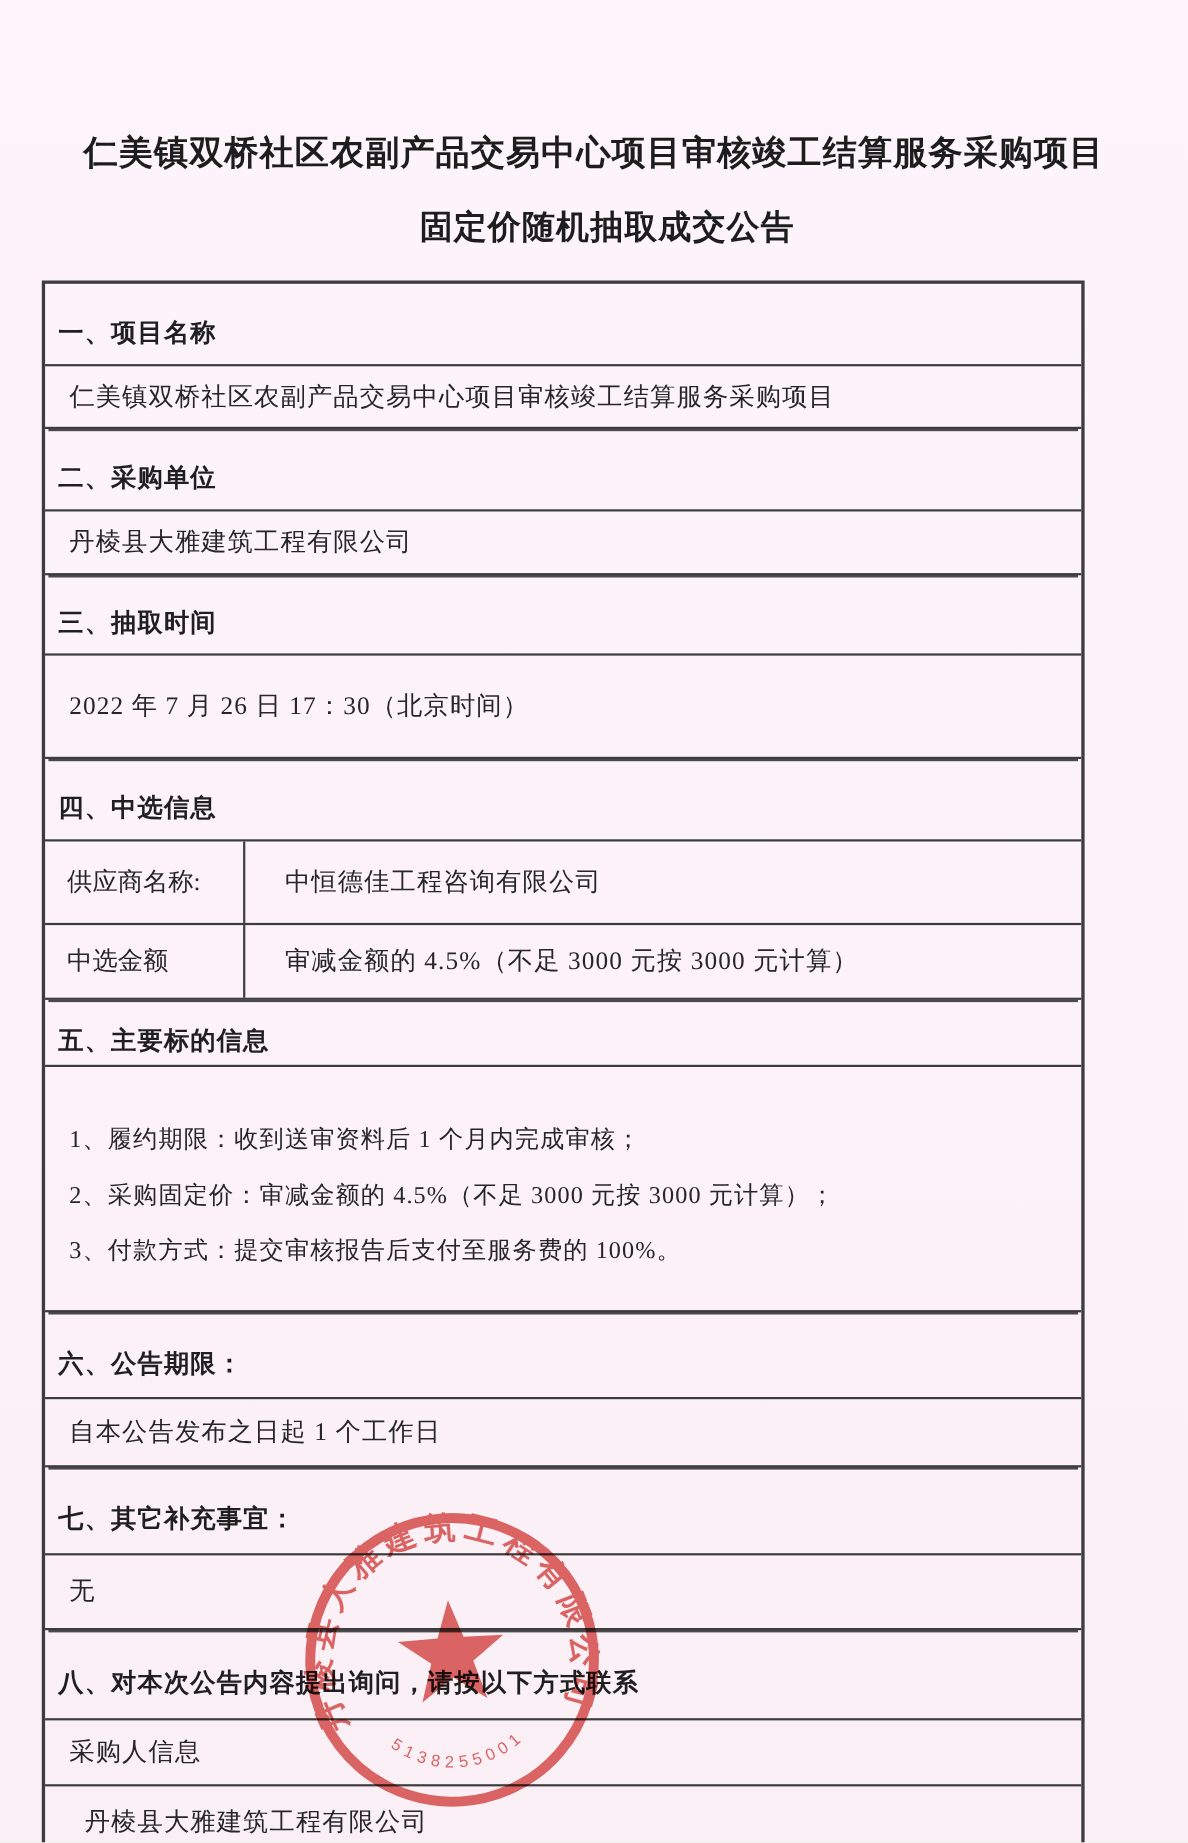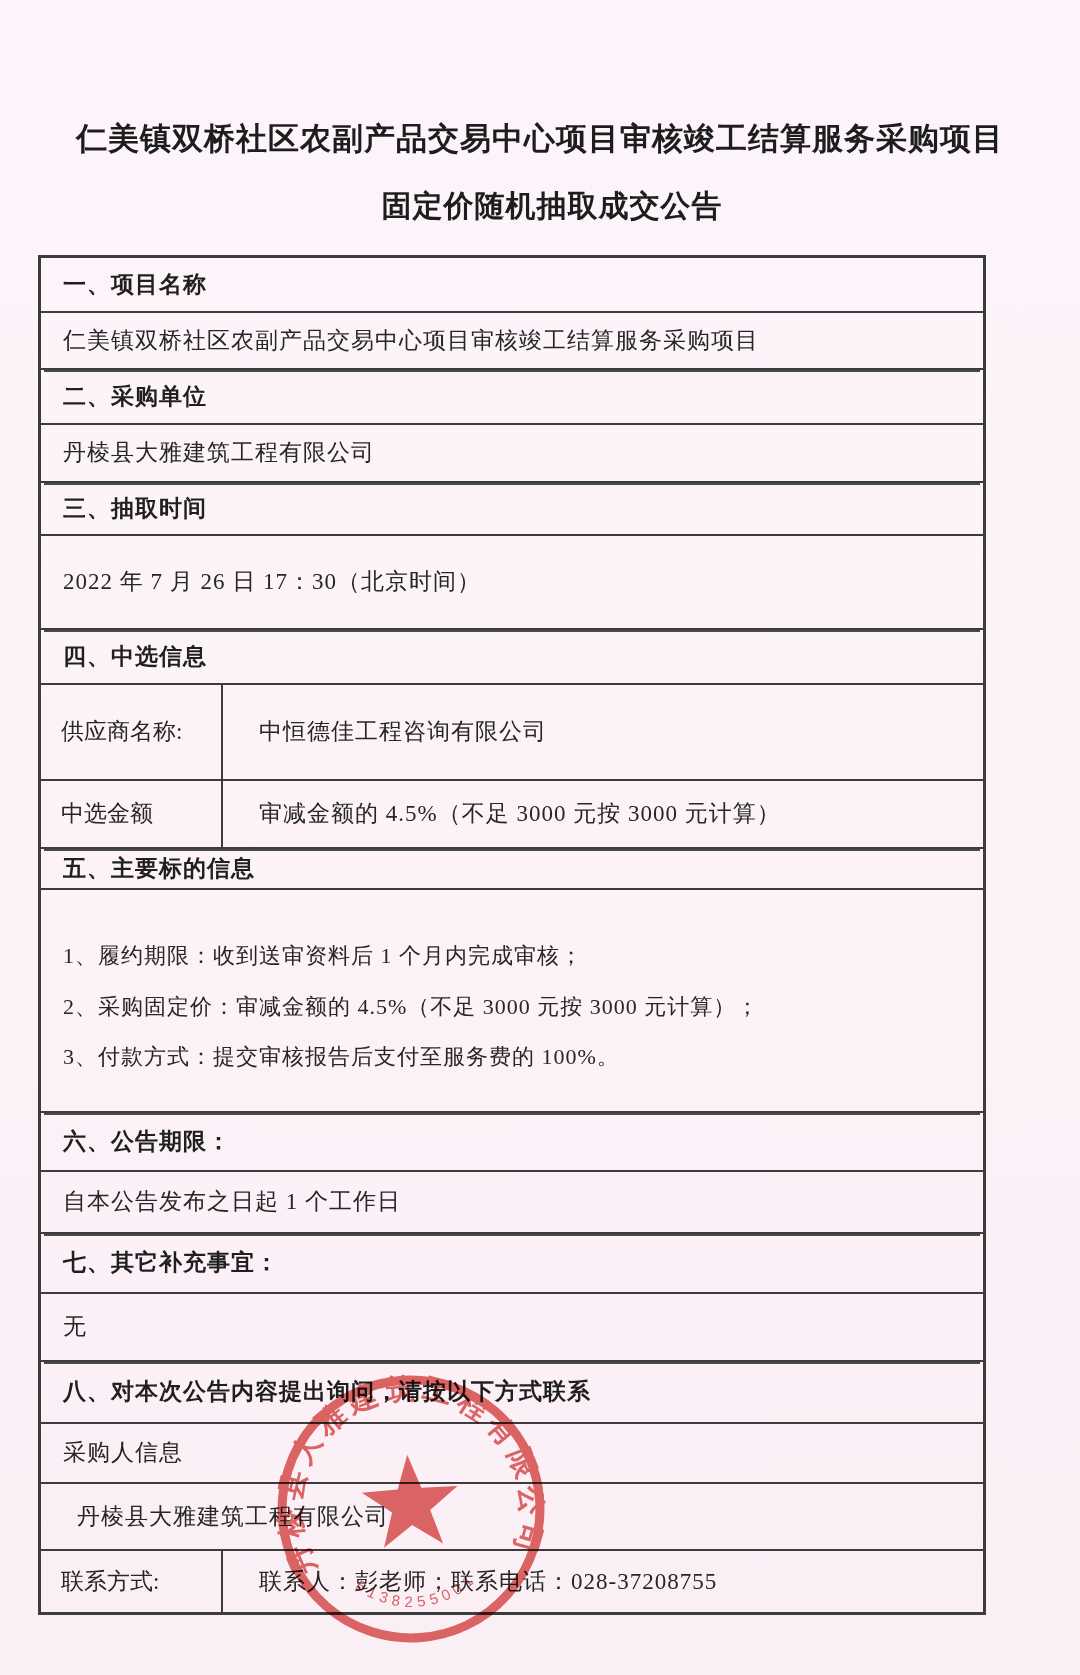--- a/index.html
+++ b/index.html
@@ -29,23 +29,23 @@
   .row{
     box-sizing:border-box;
     border-bottom:2px solid #3c3c3c;
     display:flex;align-items:center;
     font-size:23px;line-height:1.3;
     background:transparent;
   }
   .row:last-child{border-bottom:none;}
   .row.dbl{box-shadow:0 5px 0 -3px #4a4a4a;}
   .row.header{
-    font-family:Liberation Serif, serif;
+    font-family:Liberation Mono, monospace;
     font-weight:700;font-size:23px;color:#1f1f1f;
-    padding-left:22px;letter-spacing:1px;
+    padding-left:12px;letter-spacing:1px;margin-top:20px;
   }
   .row.value{padding-left:22px;letter-spacing:1px;}
   .row.pair{padding:0;}
   .cell{box-sizing:border-box;height:100%;display:flex;align-items:center;}
   .cell.label{width:182px;border-right:2px solid #3c3c3c;padding-left:20px;flex-shrink:0;}
   .cell.val{flex:1;padding-left:36px;letter-spacing:1px;}
   .row.list{display:block;padding:52px 0 0 22px;letter-spacing:1px;}
   .row.list .li{margin-bottom:22px;font-size:22px;}
   .seal{
     position:absolute;left:272px;top:1368px;width:278px;height:282px;
@@ -81,21 +81,21 @@
     <div class="row header" style="height:53px">
         <span>三、抽取时间</span>
       </div>
     <div class="row value dbl" style="height:94px">
         <span>2022 年 7 月 26 日 17：30（北京时间）</span>
       </div>
 
     <div class="row header" style="height:55px">
         <span>四、中选信息</span>
       </div>
-    <div class="row pair" style="height:96px">
+    <div class="row pair" style="height:76px">
       <div class="cell label">
           <span>供应商名称:</span>
         </div>
       <div class="cell val">
           <span>中恒德佳工程咨询有限公司</span>
         </div>
     </div>
     <div class="row pair dbl" style="height:68px">
       <div class="cell label">
           <span>中选金额</span>

